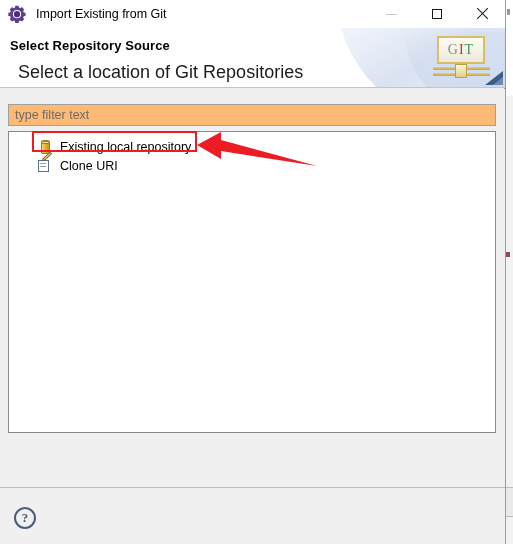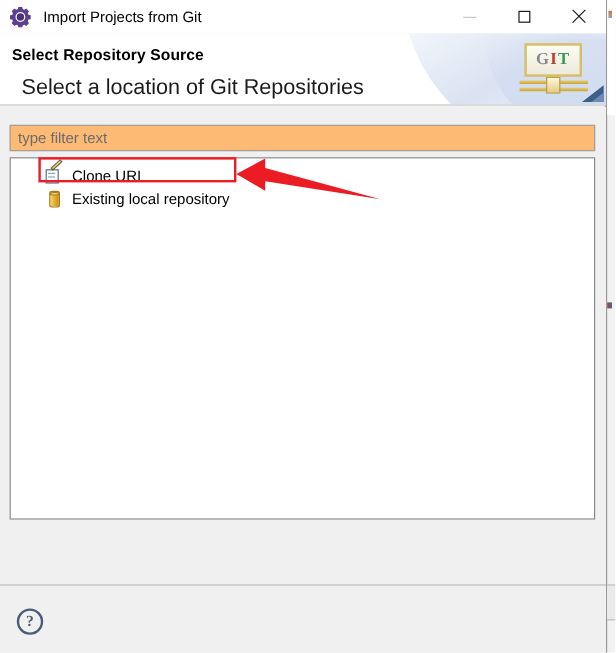--- a/index.html
+++ b/index.html
@@ -203,21 +203,21 @@
     background: linear-gradient(180deg,#fcfcf4 0%, #eceadb 100%);
     border: 2px solid #d9be63;
     box-sizing: border-box;
     display: flex;
     align-items: center;
     justify-content: center;
   }
   .git-letters {
     font-family: "Liberation Serif", "DejaVu Serif", serif;
     font-size: 14px;
-    font-weight: bold;
+    font-weight: normal;
     letter-spacing: 1px;
     line-height: 1;
   }
   .git-g { color: #8a8a8a; }
   .git-i { color: #c0392b; }
   .git-t { color: #3d9a52; }
   .git-bar1 {
     position: absolute;
     left: 0; top: 33px;
     width: 57px; height: 3px;
@@ -424,21 +424,21 @@
   <div class="dialog">
 
     <div class="titlebar">
       <div class="title-icon">
         <svg width="18" height="18" viewBox="0 0 18 18">
           <path d="M7.3 1.2h3.4l.35 1.9 1.5.62 1.6-1.1 2.4 2.4-1.1 1.6.62 1.5 1.9.35v3.4l-1.9.35-.62 1.5 1.1 1.6-2.4 2.4-1.6-1.1-1.5.62-.35 1.9H7.3l-.35-1.9-1.5-.62-1.6 1.1-2.4-2.4 1.1-1.6-.62-1.5L0 11.87V8.5l1.93-.35.62-1.5-1.1-1.6L3.85 2.6l1.6 1.1 1.5-.62z" fill="#5b3f91" transform="translate(0.3,-0.4) scale(0.96)"></path>
           <circle cx="9" cy="9.2" r="4.1" fill="#ffffff"></circle>
           <circle cx="9" cy="9.2" r="3.1" fill="#4a3178"></circle>
         </svg>
       </div>
-      <div class="title-text">Import Projects from Git</div>
+      <div class="title-text">Import Existing from Git</div>
       <div class="win-controls">
         <div class="win-btn">
           <div class="min-glyph"></div>
         </div>
         <div class="win-btn">
           <div class="max-glyph"></div>
         </div>
         <div class="win-btn close">
           <div class="close-glyph"></div>
         </div>
@@ -468,33 +468,33 @@
     <div class="content">
 
       <div class="filter-box">
         <span class="ph">type filter text</span>
       </div>
 
       <div class="listbox">
 
         <div class="list-item">
           <div class="li-icon">
+            <div class="cyl"></div>
+          </div>
+          <div class="li-label">Existing local repository</div>
+        </div>
+
+        <div class="list-item">
+          <div class="li-icon">
             <div class="page"></div>
             <div class="pencil"></div>
           </div>
           <div class="li-label">Clone URI</div>
         </div>
 
-        <div class="list-item">
-          <div class="li-icon">
-            <div class="cyl"></div>
-          </div>
-          <div class="li-label">Existing local repository</div>
-        </div>
-
       </div>
     </div>
 
     <div class="buttonbar">
       <div class="help-icon">?</div>
 
     </div>
 
   </div>
 

